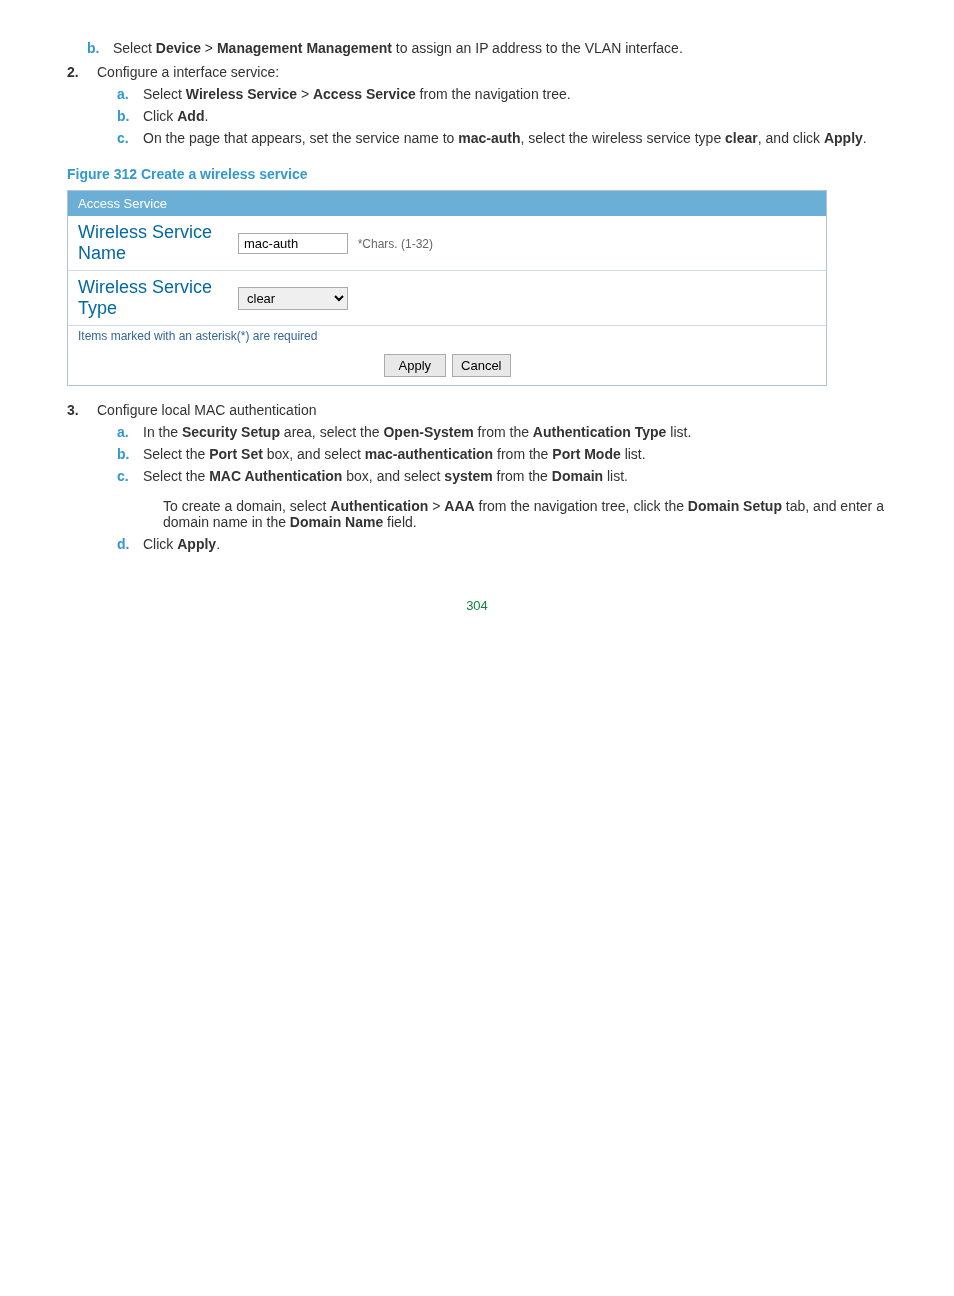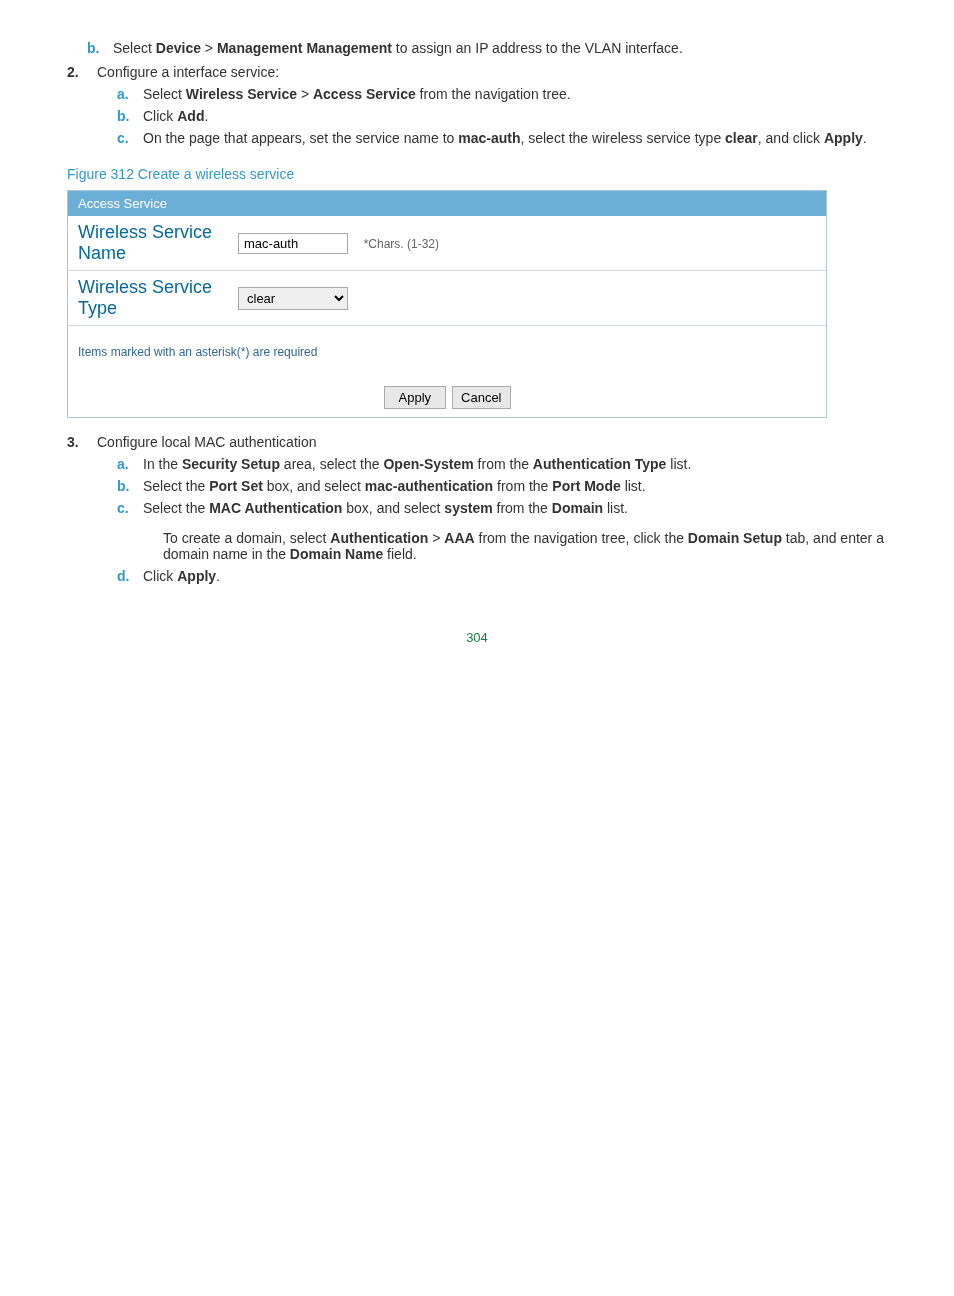--- a/index.html
+++ b/index.html
@@ -39,21 +39,21 @@
     .sub-list {
       margin-top: 6px;
     }
     .sub-item {
       display: flex;
       margin-bottom: 6px;
       padding-left: 20px;
     }
     .figure-title {
       color: #3399cc;
-      font-weight: normal;
+      font-weight: bold;
       margin: 14px 0 8px 0;
     }
     .figure-box {
       border: 1px solid #b0c4d8;
       margin-bottom: 16px;
       width: 760px;
     }
     .figure-header {
       background: #6baed6;
       color: #fff;
@@ -83,32 +83,32 @@
     }
     input[type="text"] {
       border: 1px solid #aaa;
       padding: 2px 5px;
       font-size: 13px;
       width: 110px;
     }
     .chars-hint {
       color: #666;
       font-size: 12px;
-      margin-left: 12px;
+      margin-left: 6px;
     }
     select {
       border: 1px solid #aaa;
       padding: 2px 4px;
       font-size: 13px;
       width: 110px;
     }
     .required-note {
       font-size: 12px;
       color: #336699;
-      padding: 19px 10px;
+      padding: 3px 10px;
       border-top: 1px solid #d0dce8;
     }
     .button-row {
       display: flex;
       justify-content: center;
       padding: 8px;
       gap: 6px;
     }
     .btn-apply {
       background: #e8e8e8;

